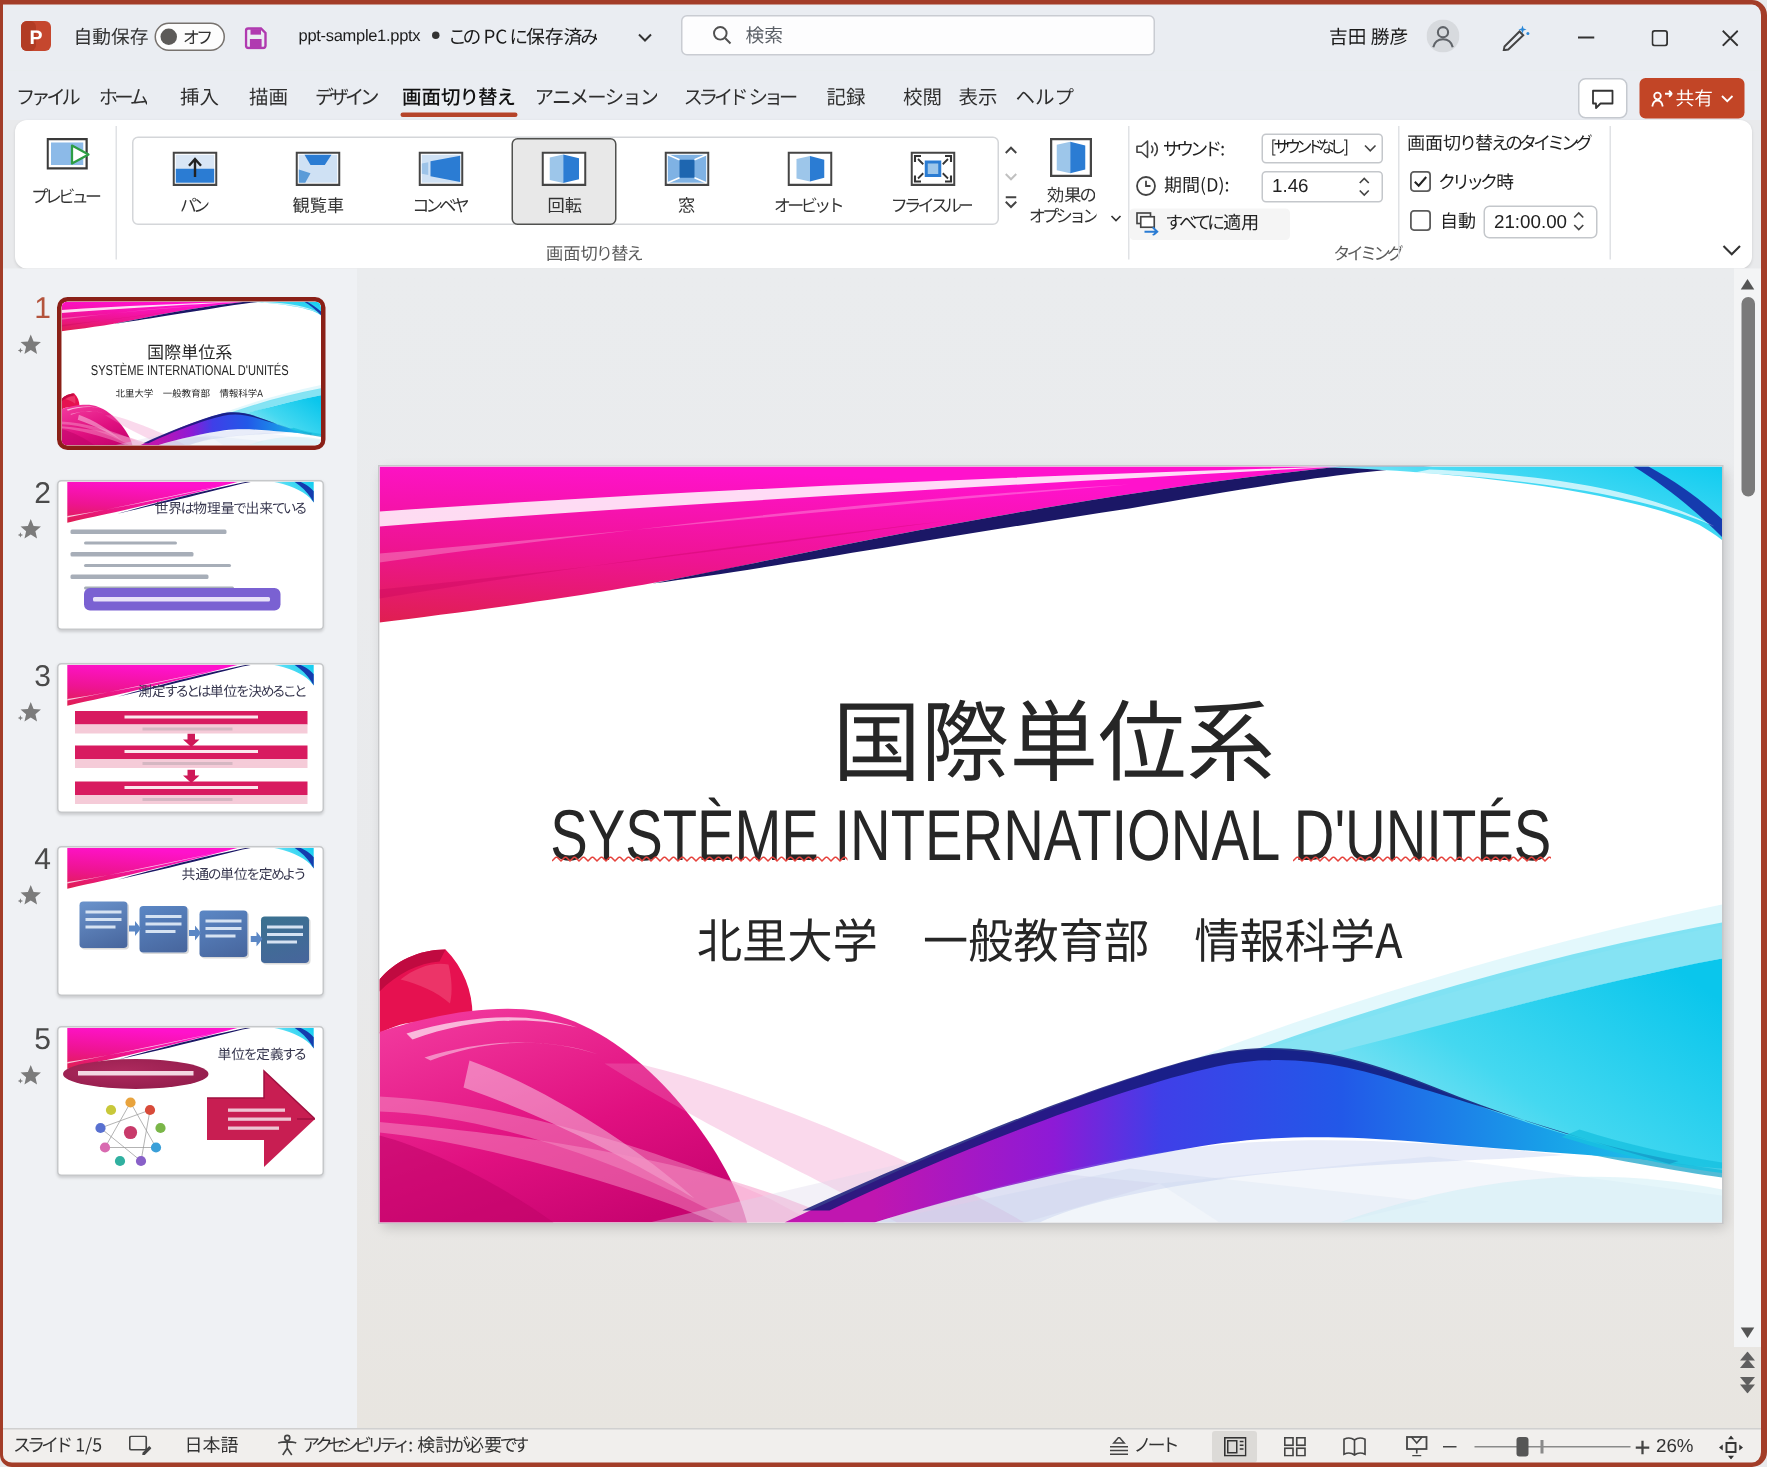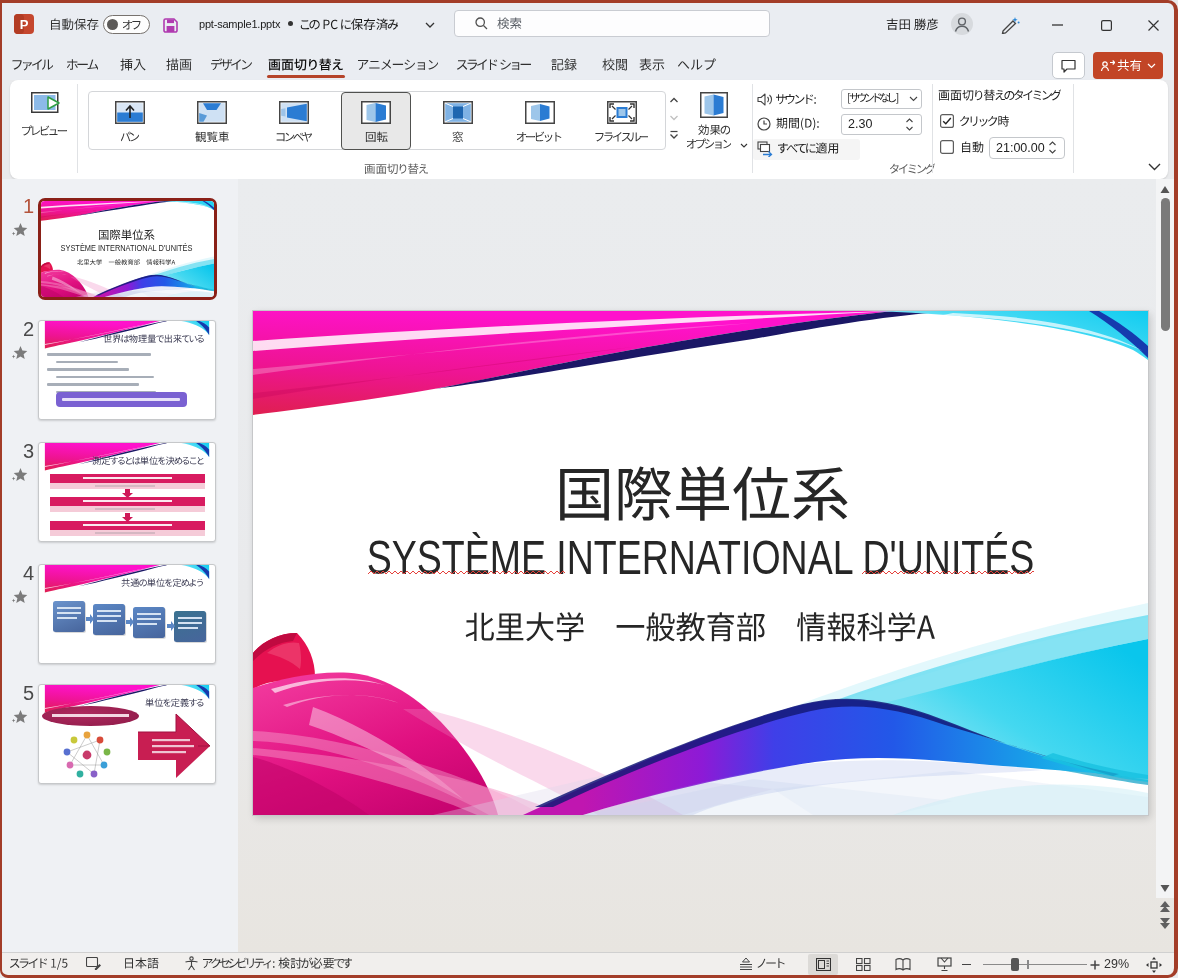--- a/index.html
+++ b/index.html
@@ -352,21 +352,21 @@
       <circle cx="7" cy="7" r="6" fill="none" stroke="#444" stroke-width="1.2"></circle>
       <path d="M7 3.5 V7 H10" fill="none" stroke="#444" stroke-width="1.2"></path>
     </svg>
   </div>
 <div class="a" style="left:776px;top:117px;">
     <svg width="43.7" height="13.9" viewBox="0 -10.6 43.7 13.9">
       <path d="M2.1 -1.7C1.8 -0.9 1.1 -0.1 0.5 0.4C0.7 0.6 1 0.8 1.2 1C1.9 0.4 2.6 -0.6 3 -1.5ZM3.9 -1.3C4.3 -0.8 4.9 0 5.1 0.5L5.8 0.1C5.6 -0.4 5 -1.2 4.5 -1.7ZM10.3 -8.7L10.3 -6.7L7.8 -6.7L7.8 -8.7ZM7 -9.5L7 -5.1C7 -3.4 6.9 -1.1 5.9 0.5C6.1 0.6 6.4 0.9 6.6 1C7.3 -0.1 7.6 -1.7 7.7 -3.1L10.3 -3.1L10.3 -0.2C10.3 -0 10.2 0 10 0C9.8 0.1 9.2 0.1 8.6 0C8.7 0.3 8.8 0.7 8.9 0.9C9.8 0.9 10.3 0.9 10.7 0.7C11 0.6 11.1 0.3 11.1 -0.2L11.1 -9.5ZM10.3 -5.9L10.3 -3.9L7.8 -3.9C7.8 -4.4 7.8 -4.8 7.8 -5.1L7.8 -5.9ZM4.6 -9.9L4.6 -8.5L2.5 -8.5L2.5 -9.9L1.6 -9.9L1.6 -8.5L0.6 -8.5L0.6 -7.7L1.6 -7.7L1.6 -2.8L0.5 -2.8L0.5 -2L6.4 -2L6.4 -2.8L5.5 -2.8L5.5 -7.7L6.4 -7.7L6.4 -8.5L5.5 -8.5L5.5 -9.9ZM2.5 -7.7L4.6 -7.7L4.6 -6.6L2.5 -6.6ZM2.5 -5.9L4.6 -5.9L4.6 -4.7L2.5 -4.7ZM2.5 -4L4.6 -4L4.6 -2.8L2.5 -2.8ZM19.4 -2L19.4 -0.9L16.6 -0.9L16.6 -2ZM19.4 -2.7L16.6 -2.7L16.6 -3.8L19.4 -3.8ZM15.7 -4.5L15.7 0.5L16.6 0.5L16.6 -0.2L20.2 -0.2L20.2 -4.5ZM16.6 -7.2L16.6 -6.1L14 -6.1L14 -7.2ZM16.6 -7.9L14 -7.9L14 -8.9L16.6 -8.9ZM22.1 -7.2L22.1 -6.1L19.4 -6.1L19.4 -7.2ZM22.1 -7.9L19.4 -7.9L19.4 -8.9L22.1 -8.9ZM22.5 -9.6L18.5 -9.6L18.5 -5.4L22.1 -5.4L22.1 -0.2C22.1 -0 22 0 21.8 0C21.6 0 20.9 0.1 20.1 0C20.3 0.3 20.4 0.7 20.4 1C21.4 1 22.1 0.9 22.5 0.8C22.9 0.6 23 0.3 23 -0.2L23 -9.6ZM13.1 -9.6L13.1 1L14 1L14 -5.4L17.4 -5.4L17.4 -9.6ZM26.9 2.4L27.5 2.1C26.5 0.3 26 -1.7 26 -3.7C26 -5.8 26.5 -7.8 27.5 -9.5L26.9 -9.8C25.8 -8 25.1 -6.1 25.1 -3.7C25.1 -1.4 25.8 0.6 26.9 2.4ZM29.3 0L31.5 0C34.2 0 35.6 -1.6 35.6 -4.4C35.6 -7.2 34.2 -8.8 31.5 -8.8L29.3 -8.8ZM30.4 -0.9L30.4 -7.9L31.4 -7.9C33.4 -7.9 34.5 -6.7 34.5 -4.4C34.5 -2.2 33.4 -0.9 31.4 -0.9ZM37.5 2.4C38.6 0.6 39.3 -1.4 39.3 -3.7C39.3 -6.1 38.6 -8 37.5 -9.8L36.8 -9.5C37.8 -7.8 38.4 -5.8 38.4 -3.7C38.4 -1.7 37.8 0.3 36.8 2.1ZM42 -4.7C42.5 -4.7 42.8 -5 42.8 -5.5C42.8 -6 42.5 -6.4 42 -6.4C41.6 -6.4 41.2 -6 41.2 -5.5C41.2 -5 41.6 -4.7 42 -4.7ZM42 0.2C42.5 0.2 42.8 -0.2 42.8 -0.7C42.8 -1.2 42.5 -1.5 42 -1.5C41.6 -1.5 41.2 -1.2 41.2 -0.7C41.2 -0.2 41.6 0.2 42 0.2Z" fill="#222"></path>
     </svg>
   </div>
 <div class="a" style="left:841px;top:113.5px;width:81px;height:21px;background:#fff;border:1px solid #c4c7cb;border-radius:3px"></div>
-<div class="a" style="left:848px;top:117px;font-size:12.5px;color:#222">2.30</div>
+<div class="a" style="left:848px;top:117px;font-size:12.5px;color:#222">1.46</div>
 <div class="a" style="left:905px;top:117px">
     <svg width="9" height="15" viewBox="0 0 9 15">
       <path d="M1.5 5 L4.5 2 L7.5 5" stroke="#444" stroke-width="1.1" fill="none"></path>
       <path d="M1.5 10 L4.5 13 L7.5 10" stroke="#444" stroke-width="1.1" fill="none"></path>
     </svg>
   </div>
 <div class="a" style="left:753px;top:139px;width:107px;height:21px;background:#f5f5f5;border-radius:3px"></div>
 <div class="a" style="left:757px;top:141px">
     <svg width="17" height="16" viewBox="0 0 17 16">
       <rect x="1" y="1" width="9" height="7" fill="none" stroke="#444" stroke-width="1.1"></rect>
@@ -821,18 +821,18 @@
   </div>
 <div class="a" style="left:962px;top:963.5px;width:9px;height:1.6px;background:#444"></div>
 <div class="a" style="left:983px;top:964px;width:104px;height:1.4px;background:#8a8a8a"></div>
 <div class="a" style="left:1027px;top:960px;width:1.6px;height:9px;background:#8a8a8a"></div>
 <div class="a" style="left:1011px;top:958px;width:8px;height:13px;background:#565656;border-radius:2px"></div>
 <div class="a" style="left:1090px;top:959.5px">
     <svg width="10" height="10" viewBox="0 0 10 10">
       <path d="M5 0.5 V9.5 M0.5 5 H9.5" stroke="#444" stroke-width="1.5"></path>
     </svg>
   </div>
-<div class="a" style="left:1104px;top:957px;font-size:12.5px;color:#333">29%</div>
+<div class="a" style="left:1104px;top:957px;font-size:12.5px;color:#333">26%</div>
 <div class="a" style="left:1146px;top:957px">
     <svg width="16" height="16" viewBox="0 0 16 16">
       <rect x="5" y="5" width="6" height="6" fill="none" stroke="#333" stroke-width="1.3"></rect>
       <path d="M8 0 L10 2.5 H6 Z M8 16 L10 13.5 H6 Z M0 8 L2.5 6 V10 Z M16 8 L13.5 6 V10 Z" fill="#333"></path>
     </svg>
   </div>
 </body></html>

